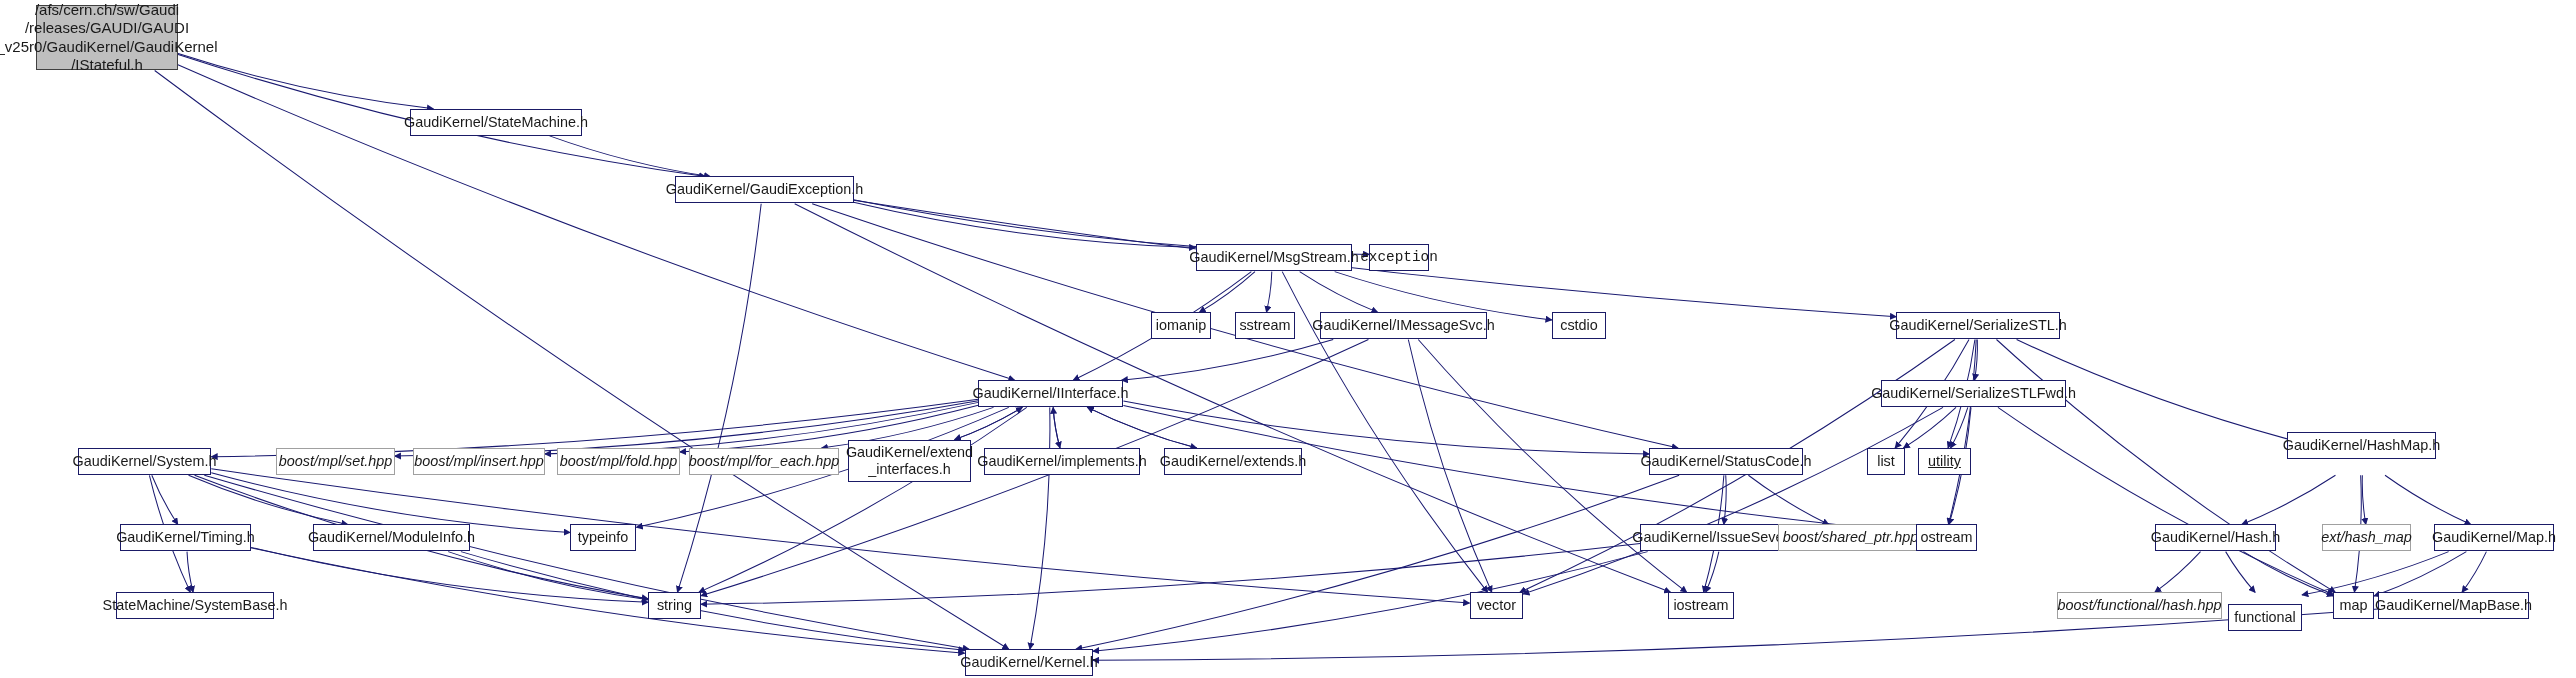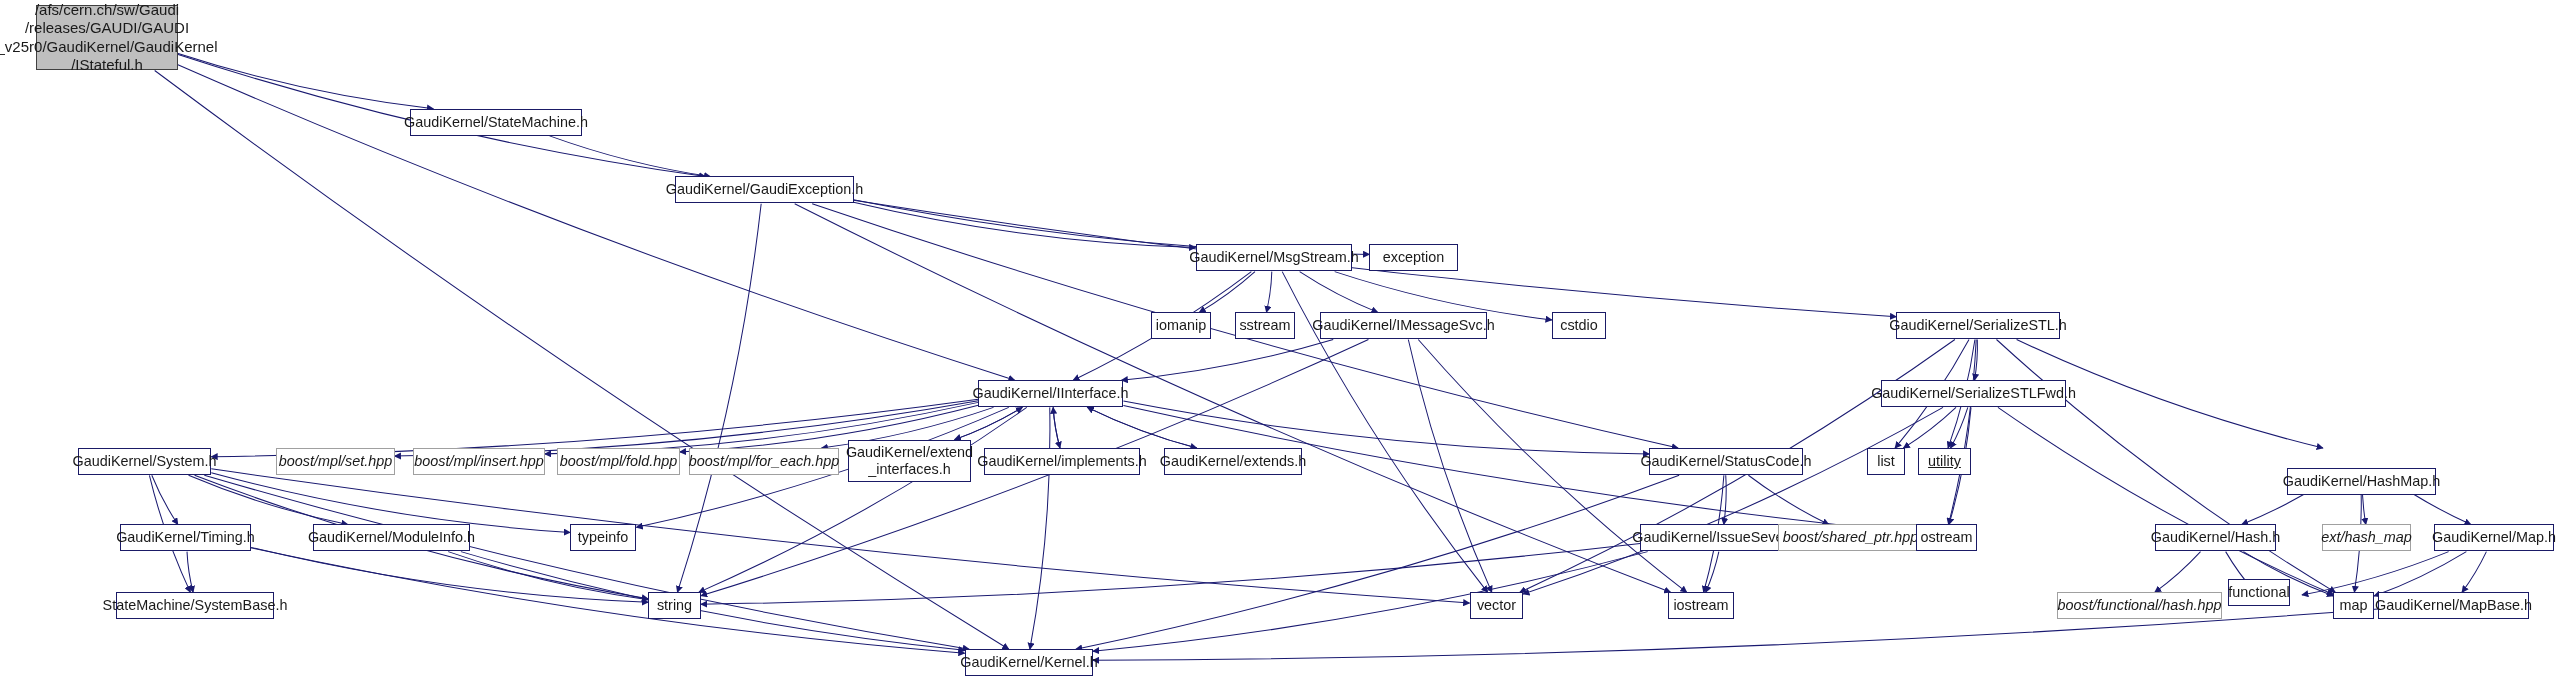--- a/index.html
+++ b/index.html
@@ -148,54 +148,54 @@
       </g>
   </svg>
   <div id="nodes-layer">
       <div class="node root" style="left: 36px; top: 5.1px; width: 142px; height: 65px;">/afs/cern.ch/sw/Gaudi
 /releases/GAUDI/GAUDI
 _v25r0/GaudiKernel/GaudiKernel
 /IStateful.h</div>
       <div class="node" style="left: 410px; top: 109px; width: 172px; height: 27px;">GaudiKernel/StateMachine.h</div>
       <div class="node" style="left: 675px; top: 176px; width: 179px; height: 27px;">GaudiKernel/GaudiException.h</div>
       <div class="node" style="left: 1196px; top: 244px; width: 156px; height: 27px;">GaudiKernel/MsgStream.h</div>
-      <div class="node" style="left: 1369px; top: 244px; width: 89px; height: 27px;">exception</div>
+      <div class="node" style="left: 1369px; top: 244px; width: 60px; height: 27px; font-family: Liberation Mono, monospace;">exception</div>
       <div class="node" style="left: 1896px; top: 312px; width: 164px; height: 27px;">GaudiKernel/SerializeSTL.h</div>
       <div class="node" style="left: 1151px; top: 312px; width: 60px; height: 27px;">iomanip</div>
       <div class="node" style="left: 1235px; top: 312px; width: 60px; height: 27px;">sstream</div>
       <div class="node" style="left: 1320px; top: 312px; width: 167px; height: 27px;">GaudiKernel/IMessageSvc.h</div>
       <div class="node" style="left: 1552px; top: 312px; width: 54px; height: 27px;">cstdio</div>
       <div class="node" style="left: 1881px; top: 380px; width: 185px; height: 27px;">GaudiKernel/SerializeSTLFwd.h</div>
       <div class="node" style="left: 978px; top: 380px; width: 145px; height: 27px;">GaudiKernel/IInterface.h</div>
       <div class="node" style="left: 78px; top: 448px; width: 133px; height: 27px;">GaudiKernel/System.h</div>
       <div class="node external" style="left: 276px; top: 448px; width: 119px; height: 27px;">boost/mpl/set.hpp</div>
       <div class="node external" style="left: 413px; top: 448px; width: 132px; height: 27px;">boost/mpl/insert.hpp</div>
       <div class="node external" style="left: 557px; top: 448px; width: 123px; height: 27px;">boost/mpl/fold.hpp</div>
       <div class="node external" style="left: 689px; top: 448px; width: 150px; height: 27px;">boost/mpl/for_each.hpp</div>
       <div class="node" style="left: 848px; top: 440px; width: 123px; height: 42px;">GaudiKernel/extend
 _interfaces.h</div>
       <div class="node" style="left: 984px; top: 448px; width: 156px; height: 27px;">GaudiKernel/implements.h</div>
       <div class="node" style="left: 1164px; top: 448px; width: 138px; height: 27px;">GaudiKernel/extends.h</div>
       <div class="node" style="left: 1649px; top: 448px; width: 154px; height: 27px;">GaudiKernel/StatusCode.h</div>
       <div class="node" style="left: 1867px; top: 448px; width: 38px; height: 27px;">list</div>
       <div class="node" style="left: 1918px; top: 448px; width: 53px; height: 27px; text-decoration: underline;">utility</div>
-      <div class="node" style="left: 2287px; top: 468px; width: 149px; height: 27px;">GaudiKernel/HashMap.h</div>
+      <div class="node" style="left: 2287px; top: 432px; width: 149px; height: 27px;">GaudiKernel/HashMap.h</div>
       <div class="node" style="left: 120px; top: 524px; width: 131px; height: 27px;">GaudiKernel/Timing.h</div>
       <div class="node" style="left: 313px; top: 524px; width: 157px; height: 27px;">GaudiKernel/ModuleInfo.h</div>
       <div class="node" style="left: 570px; top: 524px; width: 66px; height: 27px;">typeinfo</div>
       <div class="node" style="left: 1640px; top: 524px; width: 166px; height: 27px;">GaudiKernel/IssueSeverity.h</div>
       <div class="node external" style="left: 1778px; top: 524px; width: 145px; height: 27px;">boost/shared_ptr.hpp</div>
       <div class="node" style="left: 1916px; top: 524px; width: 61px; height: 27px;">ostream</div>
       <div class="node" style="left: 2155px; top: 524px; width: 121px; height: 27px;">GaudiKernel/Hash.h</div>
       <div class="node external" style="left: 2322px; top: 524px; width: 89px; height: 27px;">ext/hash_map</div>
       <div class="node" style="left: 2434px; top: 524px; width: 120px; height: 27px;">GaudiKernel/Map.h</div>
       <div class="node" style="left: 116px; top: 592px; width: 158px; height: 27px;">StateMachine/SystemBase.h</div>
       <div class="node" style="left: 648px; top: 592px; width: 53px; height: 27px;">string</div>
       <div class="node" style="left: 1470px; top: 592px; width: 53px; height: 27px;">vector</div>
       <div class="node" style="left: 1668px; top: 592px; width: 66px; height: 27px;">iostream</div>
       <div class="node external" style="left: 2057px; top: 592px; width: 165px; height: 27px;">boost/functional/hash.hpp</div>
-      <div class="node" style="left: 2228px; top: 579px; width: 62px; height: 27px;">functional</div>
+      <div class="node" style="left: 2228px; top: 604px; width: 74px; height: 27px;">functional</div>
       <div class="node" style="left: 2333px; top: 592px; width: 41px; height: 27px;">map</div>
       <div class="node" style="left: 2378px; top: 592px; width: 151px; height: 27px;">GaudiKernel/MapBase.h</div>
       <div class="node" style="left: 965px; top: 649px; width: 128px; height: 27px;">GaudiKernel/Kernel.h</div>
     </div>
 </div>
 
 
 </body></html>

